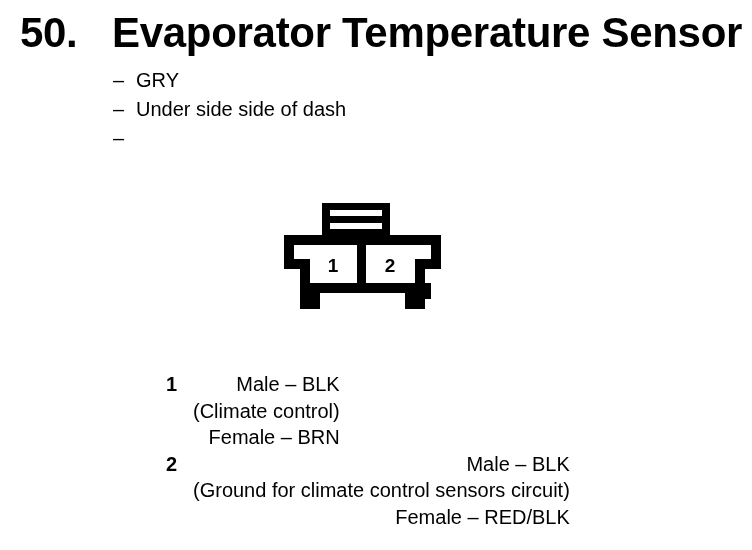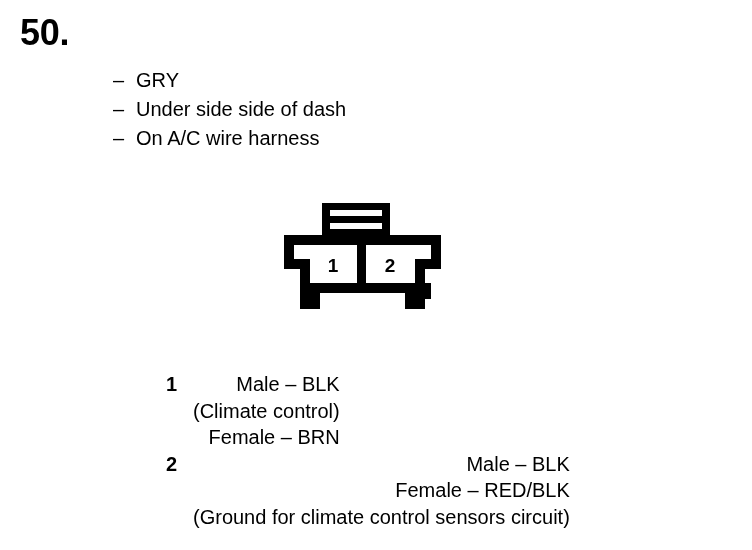--- a/index.html
+++ b/index.html
@@ -18,21 +18,21 @@
   }
 
   
   .title-row {
     position: absolute;
     left: 20px;
     top: 12px;
     display: flex;
     align-items: baseline;
     font-weight: bold;
-    font-size: 36px;
+    font-size: 42px;
     line-height: 42px;
     letter-spacing: -0.3px;
     white-space: nowrap;
   }
   .title-num {
     width: 92px;
     flex: 0 0 92px;
   }
   .title-text {
     flex: 0 0 auto;
@@ -91,34 +91,34 @@
   .legend-line {
     display: block;
     text-align: right;
   }
 </style>
 </head>
 <body>
 
 <div class="title-row">
   <span class="title-num">50.</span>
+  <span class="title-text">Evaporator Temperature Sensor</span>
 </div>
 
 <div class="bullets">
   <div class="bullet-line">
     <span class="bullet-dash">–</span>
     <span class="bullet-label">GRY</span>
   </div>
   <div class="bullet-line">
     <span class="bullet-dash">–</span>
     <span class="bullet-label">Under side side of dash</span>
   </div>
   <div class="bullet-line">
     <span class="bullet-dash">–</span>
-    <span class="bullet-label">On A/C wire harness</span>
   </div>
 </div>
 
 <div class="connector">
   <svg width="162" height="122" viewBox="0 0 162 122">
 
     <g>
       <rect x="38" y="0" width="68" height="32" fill="#000000"></rect>
       <rect x="46" y="7" width="52" height="6" fill="#ffffff"></rect>
       <rect x="46" y="20" width="52" height="6" fill="#ffffff"></rect>
@@ -181,17 +181,17 @@
     <span class="legend-lines">
       <span class="legend-line">Male – BLK</span>
       <span class="legend-line">(Climate control)</span>
       <span class="legend-line">Female – BRN</span>
     </span>
   </div>
   <div class="legend-entry">
     <span class="legend-num">2</span>
     <span class="legend-lines">
       <span class="legend-line">Male – BLK</span>
+      <span class="legend-line">(Ground for climate control sensors circuit)</span>
       <span class="legend-line">Female – RED/BLK</span>
-      <span class="legend-line">(Ground for climate control sensors circuit)</span>
     </span>
   </div>
 </div>
 
 </body></html>

